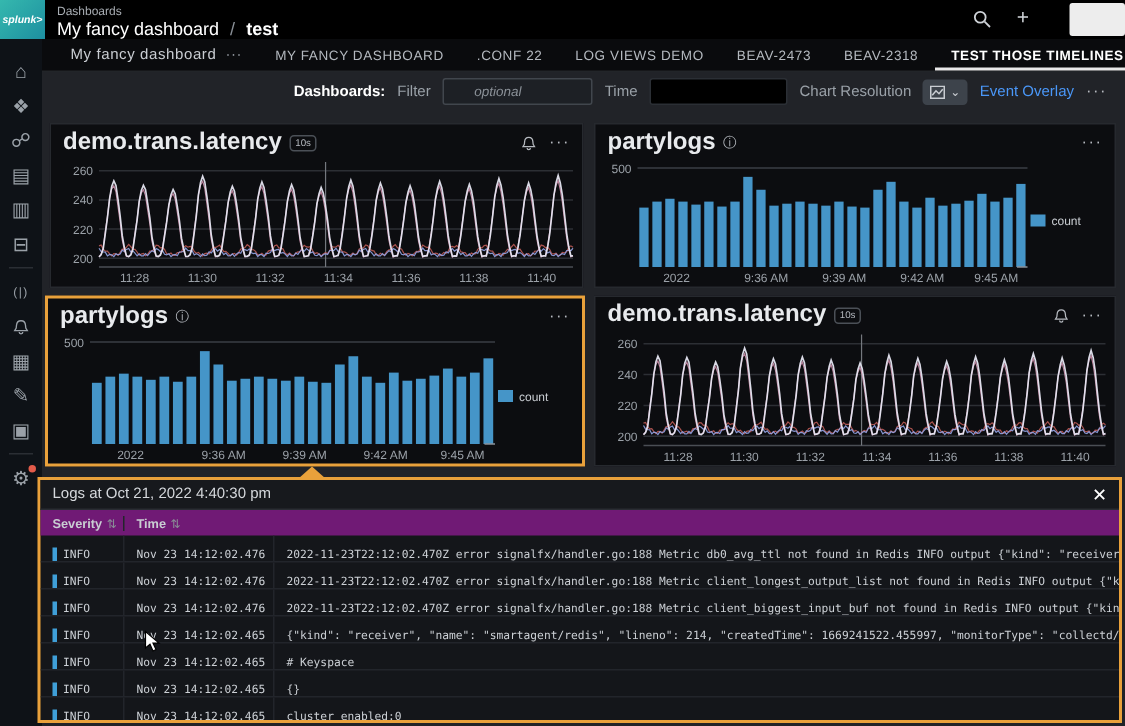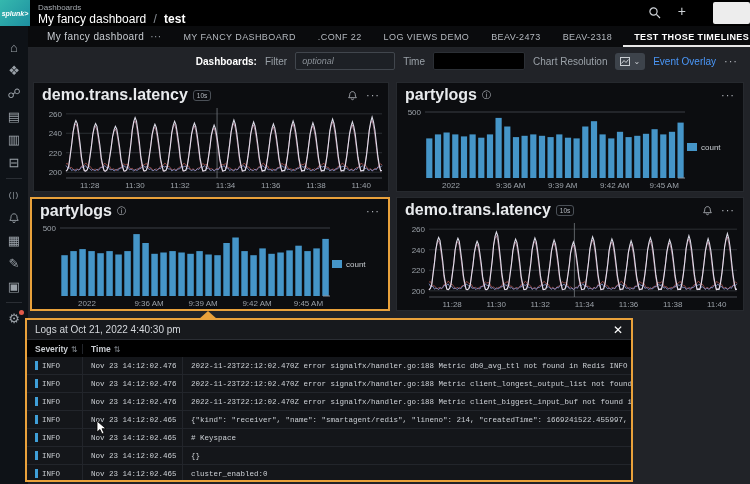--- a/index.html
+++ b/index.html
@@ -37,21 +37,21 @@
   .tab.normalcase { text-transform:none; font-size:10px; color:#c9cdd2; }
   .tab.active { color:#fff; font-weight:bold; box-shadow:inset 0 -2px 0 #e8e8e8; }
   .tabmenu { margin-left:6px; color:#9aa1a8; font-size:10px; }
   
   #main { position:absolute; left:28px; top:48px; width:722px; height:436px; background:#212328; }
   #overrides { position:absolute; left:28px; top:48px; width:722px; height:26px;
     display:flex; align-items:center; justify-content:flex-end; gap:8px; padding-right:12px; font-size:10px; }
   #overrides .lab { color:#9aa1a8; }
   #overrides .bold { color:#fff; font-weight:bold; }
   #ov-filter { width:100px; height:18px; background:#1d2025; border:1px solid #41464d; border-radius:2px;
-    color:#cfd3d8; font-size:9px; font-style:italic; padding:0 6px; font-family:"Liberation Sans",sans-serif; }
+    color:#cfd3d8; font-size:9px; font-style:italic; padding:0 20px; font-family:"Liberation Sans",sans-serif; }
   #ov-filter::placeholder { color:#8a9097; font-style:italic; }
   #ov-time { width:92px; height:18px; background:#000; border:1px solid #2b2f35; border-radius:2px;
     color:#cfd3d8; font-size:9px; padding:0 6px; }
   #res-btn { height:17px; padding:0 5px; background:#3d434b; border-radius:3px; display:flex; align-items:center;
     gap:3px; color:#c9cdd2; font-size:8px; cursor:pointer; }
   #event-overlay { color:#4a97f8; cursor:pointer; }
   .dots { color:#b6bac0; font-size:11px; letter-spacing:1px; cursor:pointer; }
   
   .card { position:absolute; background:#0c0d10; border:1px solid #26292e; display:flex; flex-direction:column; }
   .card.selected { border:2px solid #e9a13b; }
@@ -59,32 +59,32 @@
   .card-title { font-size:16px; font-weight:bold; color:#e8eaed; }
   .badge { border:1px solid #4b5057; border-radius:3px; font-size:6.5px; color:#b6bac0; padding:0px 3px; line-height:9px; }
   .info-ic { color:#b6bac0; font-size:9px; }
   .head-right { margin-left:auto; display:flex; align-items:center; gap:8px; }
   .bell { width:11px; height:11px; }
   .card-body { flex:1; display:flex; position:relative; min-height:0; }
   .plot { flex:1; position:relative; min-width:0; }
   .legend { width:56px; display:flex; align-items:center; gap:4px; font-size:8px; color:#c9cdd2; flex:none; }
   .swatch { width:10px; height:8px; display:inline-block; }
   
-  #logs { position:absolute; left:25px; top:318px; width:608px; height:164px; background:#14161a;
+  #logs { position:absolute; left:25px; top:318px; width:723px; height:164px; background:#14161a;
     border:2px solid #e9a13b; z-index:5; display:flex; flex-direction:column; }
   #logs-title { height:20px; display:flex; align-items:center; padding:0 8px; font-size:10px;
     color:#d5d8dc; border-bottom:1px solid #2a2d33; background:#17191d; flex:none; }
   #logs-close { margin-left:auto; color:#fff; font-size:12px; cursor:pointer; }
   .lrow { display:grid; grid-template-columns:55px 100px 1fr; align-items:center; flex:none; }
-  #logs-colhead { height:17px; background:#000000; font-size:8.5px; font-weight:bold; color:#c9cdd2; }
+  #logs-colhead { height:17px; background:#701a75; font-size:8.5px; font-weight:bold; color:#c9cdd2; }
   #logs-colhead .cell { padding-left:8px; }
   .sort { font-weight:normal; color:#8a9097; margin-left:3px; font-size:8px; }
   #logs-rows { flex:1; overflow:hidden; }
   .logrow { height:18px; border-bottom:1px solid #22252b; font-family:"DejaVu Sans Mono",monospace; font-size:7.5px; color:#ccd0d5; }
-  .logrow .cell { padding-left:8px; white-space:nowrap; overflow:hidden; height:100%; display:flex; align-items:center;font-family:Liberation Mono, monospace; }
+  .logrow .cell { padding-left:8px; white-space:nowrap; overflow:hidden; height:100%; display:flex; align-items:flex-end; }
   .logrow .c2,.logrow .c3, #logs-colhead .c2, #logs-colhead .c3 { border-left:1px solid #22252b; }
   .sevbar { width:3px; height:9px; background:#3f9fd8; margin-right:4px; flex:none; }
   
   #ptr-triangle { position:absolute; left:199px; top:311px; width:0; height:0; z-index:6;
     border-left:9px solid transparent; border-right:9px solid transparent; border-bottom:8px solid #e9a13b; }
   #cursor { position:absolute; left:96px; top:420px; z-index:10; }
   svg text { font-family:"Liberation Sans",sans-serif; }
 </style>
 </head>
 <body>

